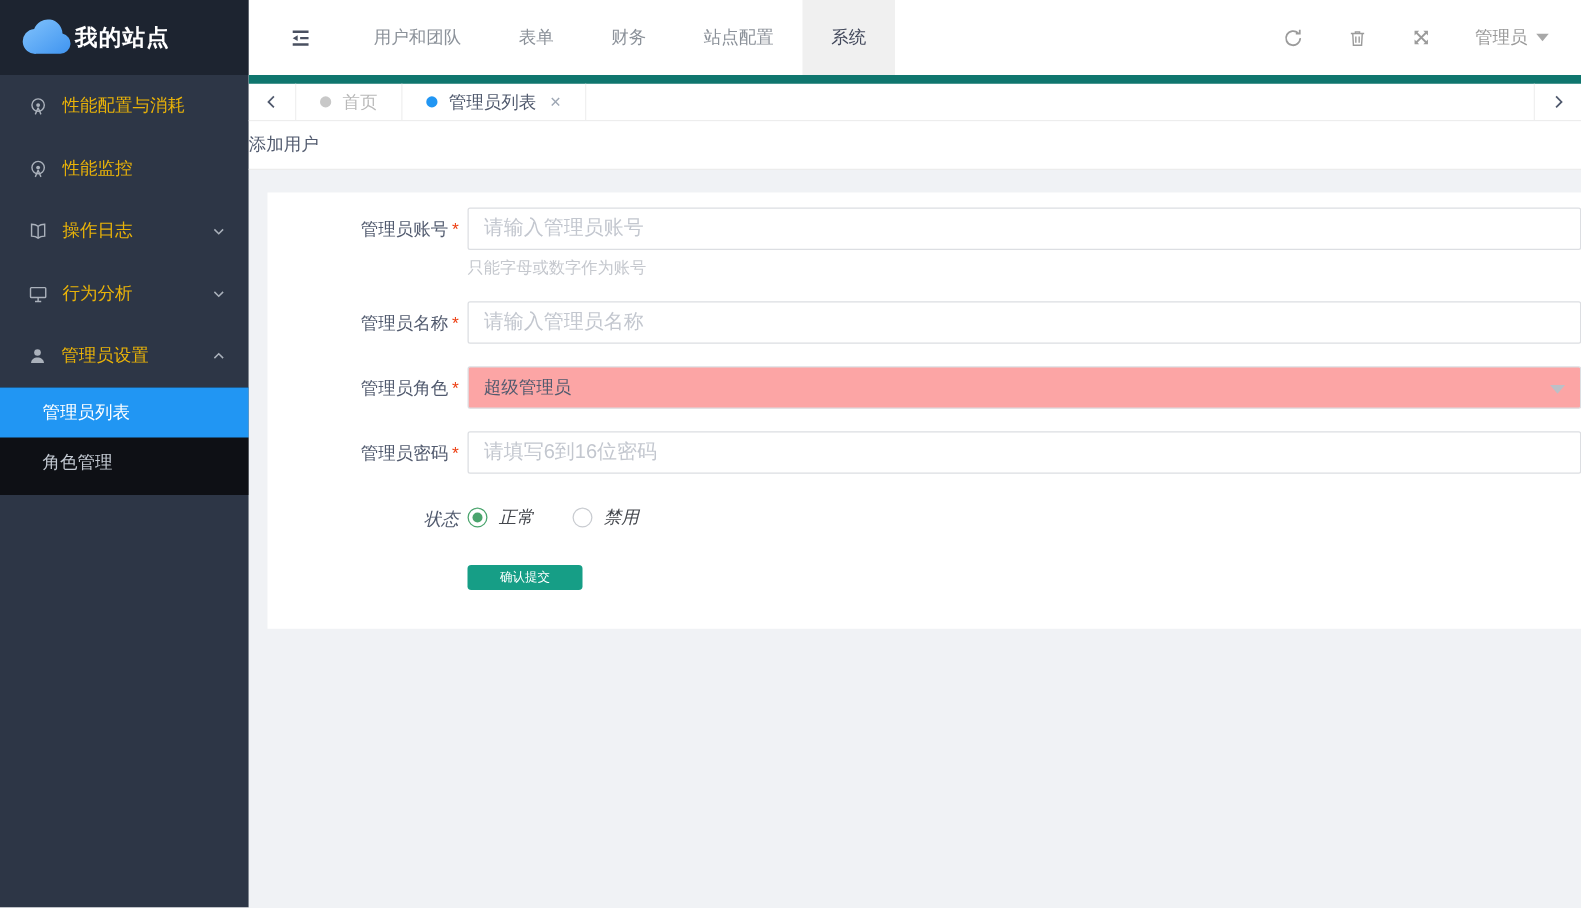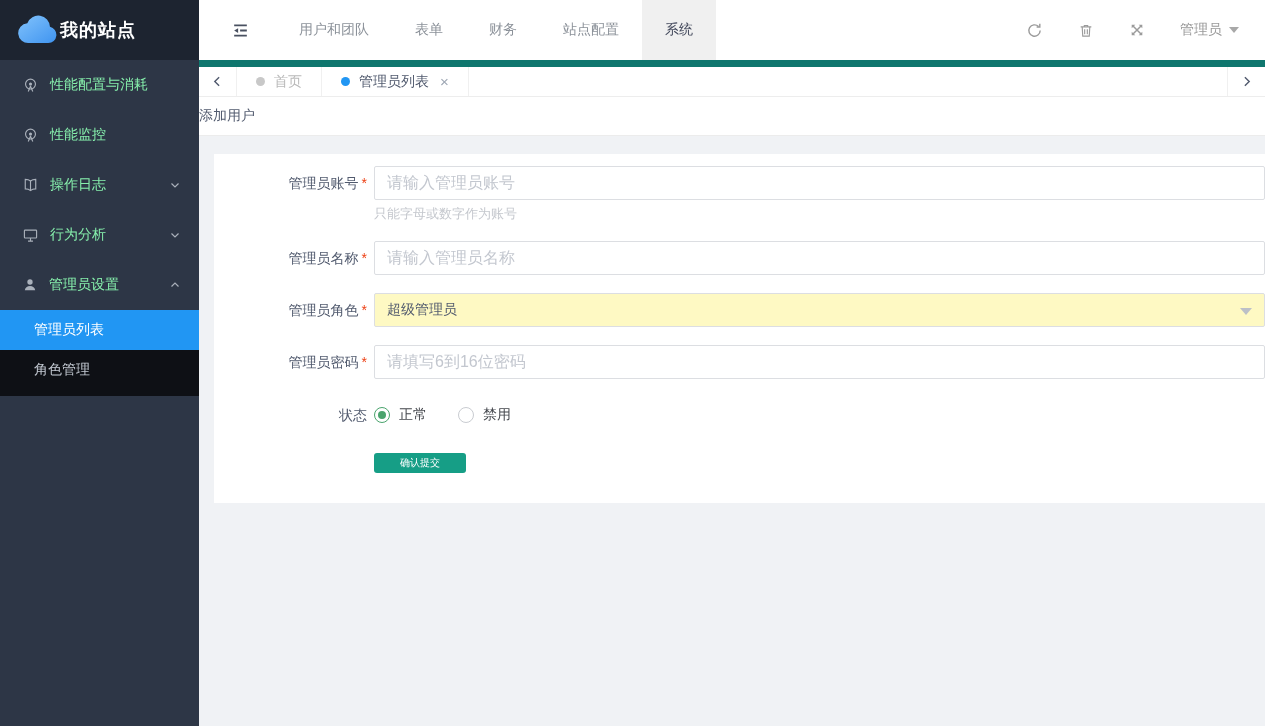--- a/index.html
+++ b/index.html
@@ -4,21 +4,21 @@
 <style>
   * { box-sizing: border-box; margin: 0; padding: 0; }
   html,body { width:1265px; height:726px; overflow:hidden; }
   body { font-family:"Liberation Sans","DejaVu Sans",sans-serif; background:#f0f2f5; }
   .app { display:flex; width:1265px; height:726px; }
 
   
   .sidebar { width:199px; flex-shrink:0; background:#2d3646; display:flex; flex-direction:column; }
   .logo-bar { height:60px; background:#1d2430; display:flex; align-items:center; padding-left:16px; flex-shrink:0; }
   .logo-title { color:#fff; font-weight:bold; font-size:18px; letter-spacing:1px; }
-  .menu-item { height:50px; display:flex; align-items:center; padding:0 18px 0 22px; gap:11px; font-size:14px; color:#86efac; cursor:pointer; }
+  .menu-item { height:50px; display:flex; align-items:center; padding:0 18px 0 22px; gap:11px; font-size:14px; color:#eab308; cursor:pointer; }
   .menu-item svg { color:#aab1bb; flex-shrink:0; }
   .menu-chevron { margin-left:auto; color:#9aa1ac; }
   .submenu { background:#0e1015; padding-bottom:6px; }
   .submenu-item { height:40px; display:flex; align-items:center; padding-left:34px; font-size:14px; color:#c3c9d2; cursor:pointer; }
   .submenu-item.active { background:#2196f3; color:#fff; }
 
   
   .main { flex:1; display:flex; flex-direction:column; min-width:0; }
 
   
@@ -49,24 +49,24 @@
   .content { flex:1; background:#f0f2f5; padding:18px 0 0 15px; overflow:hidden; }
   .card { background:#fff; padding:12px 0 15px; min-height:349px; }
 
   .form-row { display:flex; align-items:flex-start; margin-bottom:18px; }
   .label-col { width:160px; flex-shrink:0; text-align:right; padding-right:7px; font-size:14px; color:#515a6e; line-height:34px; white-space:nowrap; }
   .req { color:#ed4014; margin-left:3px; }
   .field-col { flex:1; min-width:0; }
   .form-input { width:100%; height:34px; border:1px solid #dcdee2; border-radius:2px; padding:0 12px; font-size:16px; color:#515a6e; outline:none; background:#fff; }
   .form-input::placeholder { color:#c3c7cf; }
   .help-text { font-size:13px; color:#c5c8ce; margin-top:5px; }
-  .select-box { height:34px; border:1px solid #dcdee2; border-radius:2px; display:flex; align-items:center; padding:0 30px 0 12px; font-size:14px; color:#515a6e; position:relative; cursor:pointer; background:#fef9c3;text-align:center; }
+  .select-box { height:34px; border:1px solid #dcdee2; border-radius:2px; display:flex; align-items:center; padding:0 30px 0 12px; font-size:14px; color:#515a6e; position:relative; cursor:pointer; background:#fca5a5;text-align:center; }
   .select-caret { position:absolute; right:12px; top:14px; width:0; height:0; border-left:6px solid transparent; border-right:6px solid transparent; border-top:7px solid #bcc0c7; }
 
-  .radio-row { margin-top:26px; margin-bottom:27px; align-items:center; }
+  .radio-row { margin-top:26px; margin-bottom:27px; align-items:flex-start;font-style:italic; }
   .radio-row .label-col { line-height:20px; }
   .radio-group { display:flex; align-items:center; }
   .radio-item { display:flex; align-items:center; margin-right:31px; cursor:pointer; }
   .radio { width:16px; height:16px; border-radius:50%; background:#fff; position:relative; }
   .radio.checked { border:1px solid #4aa46d; }
   .radio.checked::after { content:""; position:absolute; left:3px; top:3px; width:8px; height:8px; border-radius:50%; background:#4aa46d; }
   .radio.unchecked { border:1px solid #c9ccd1; }
   .radio-label { font-size:14px; color:#43464c; margin-left:9px; }
 
   .submit-btn { width:92px; height:20px; background:#169e86; color:#fff; border:none; border-radius:3px; font-size:10px; cursor:pointer; font-family:inherit; }

